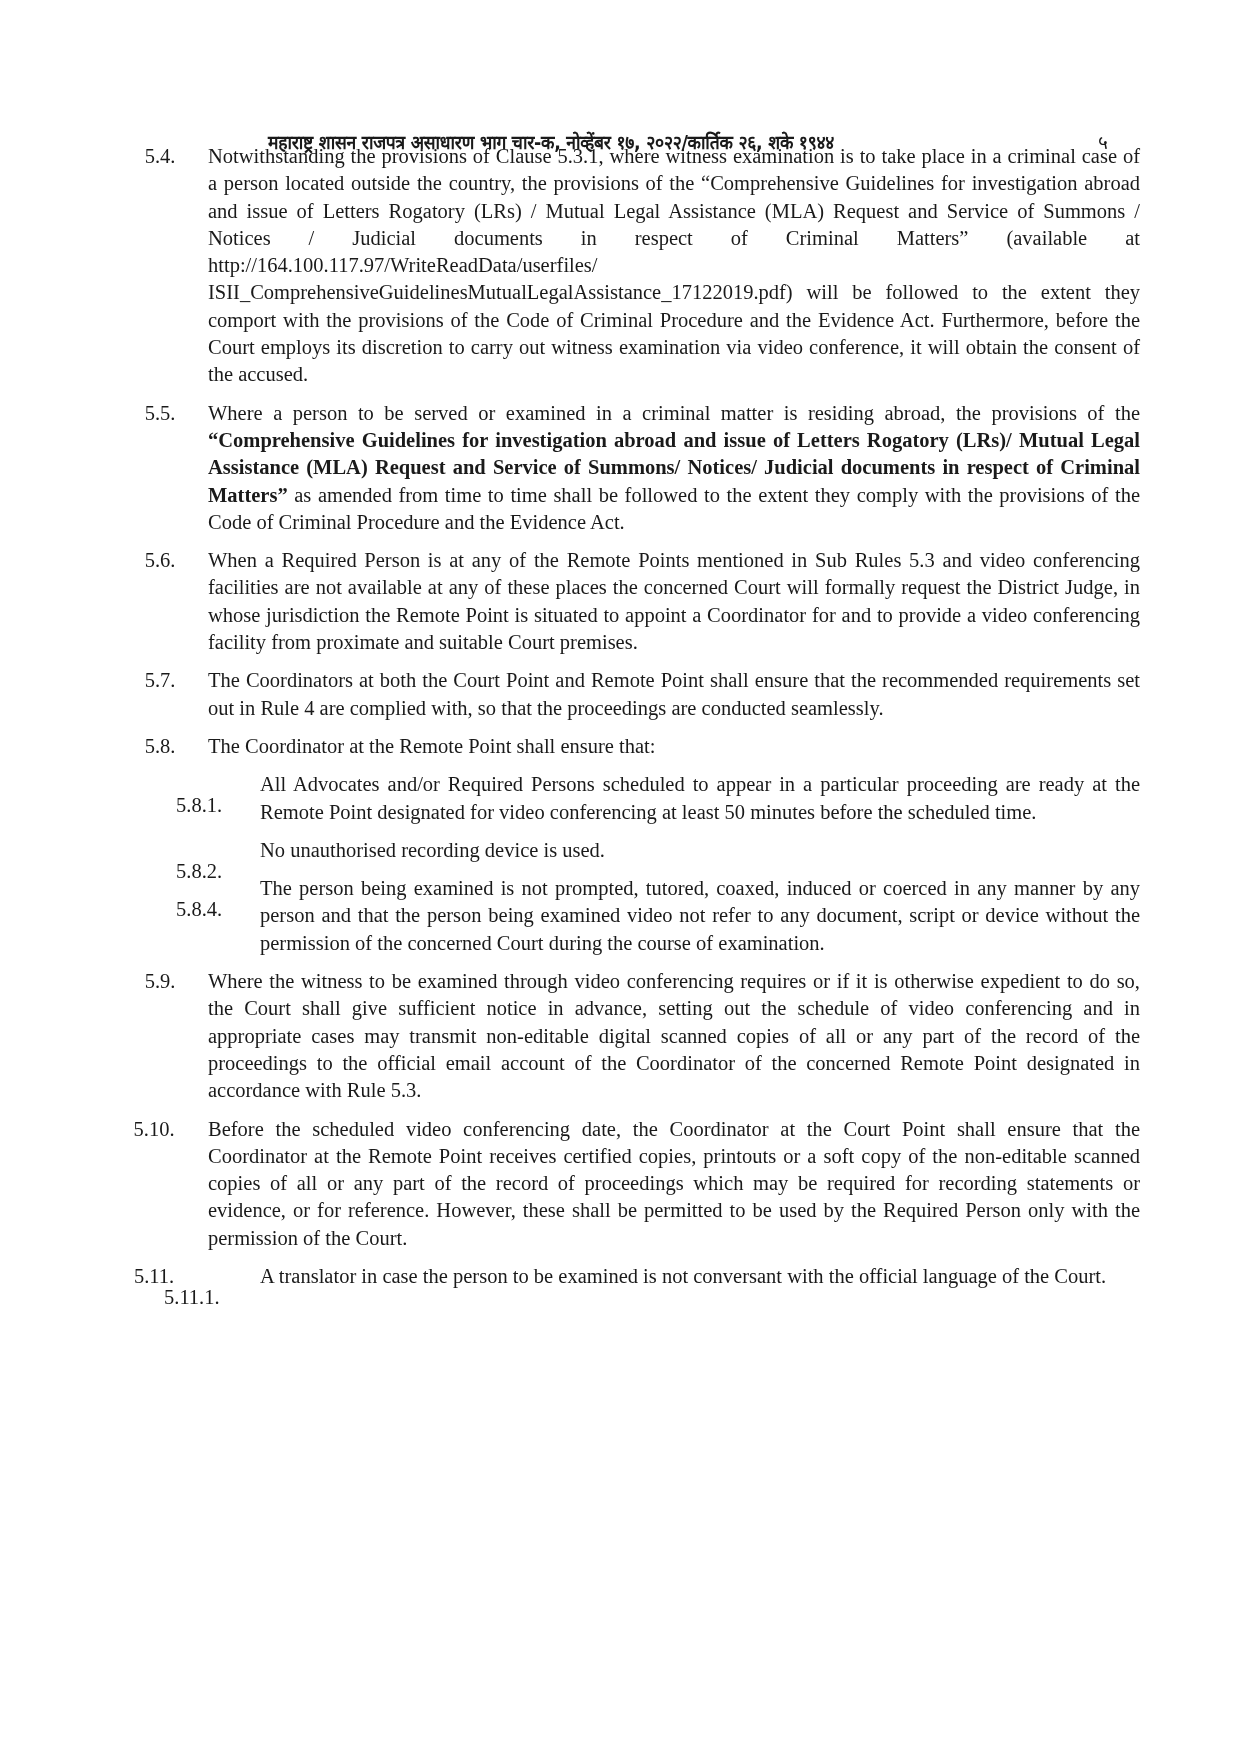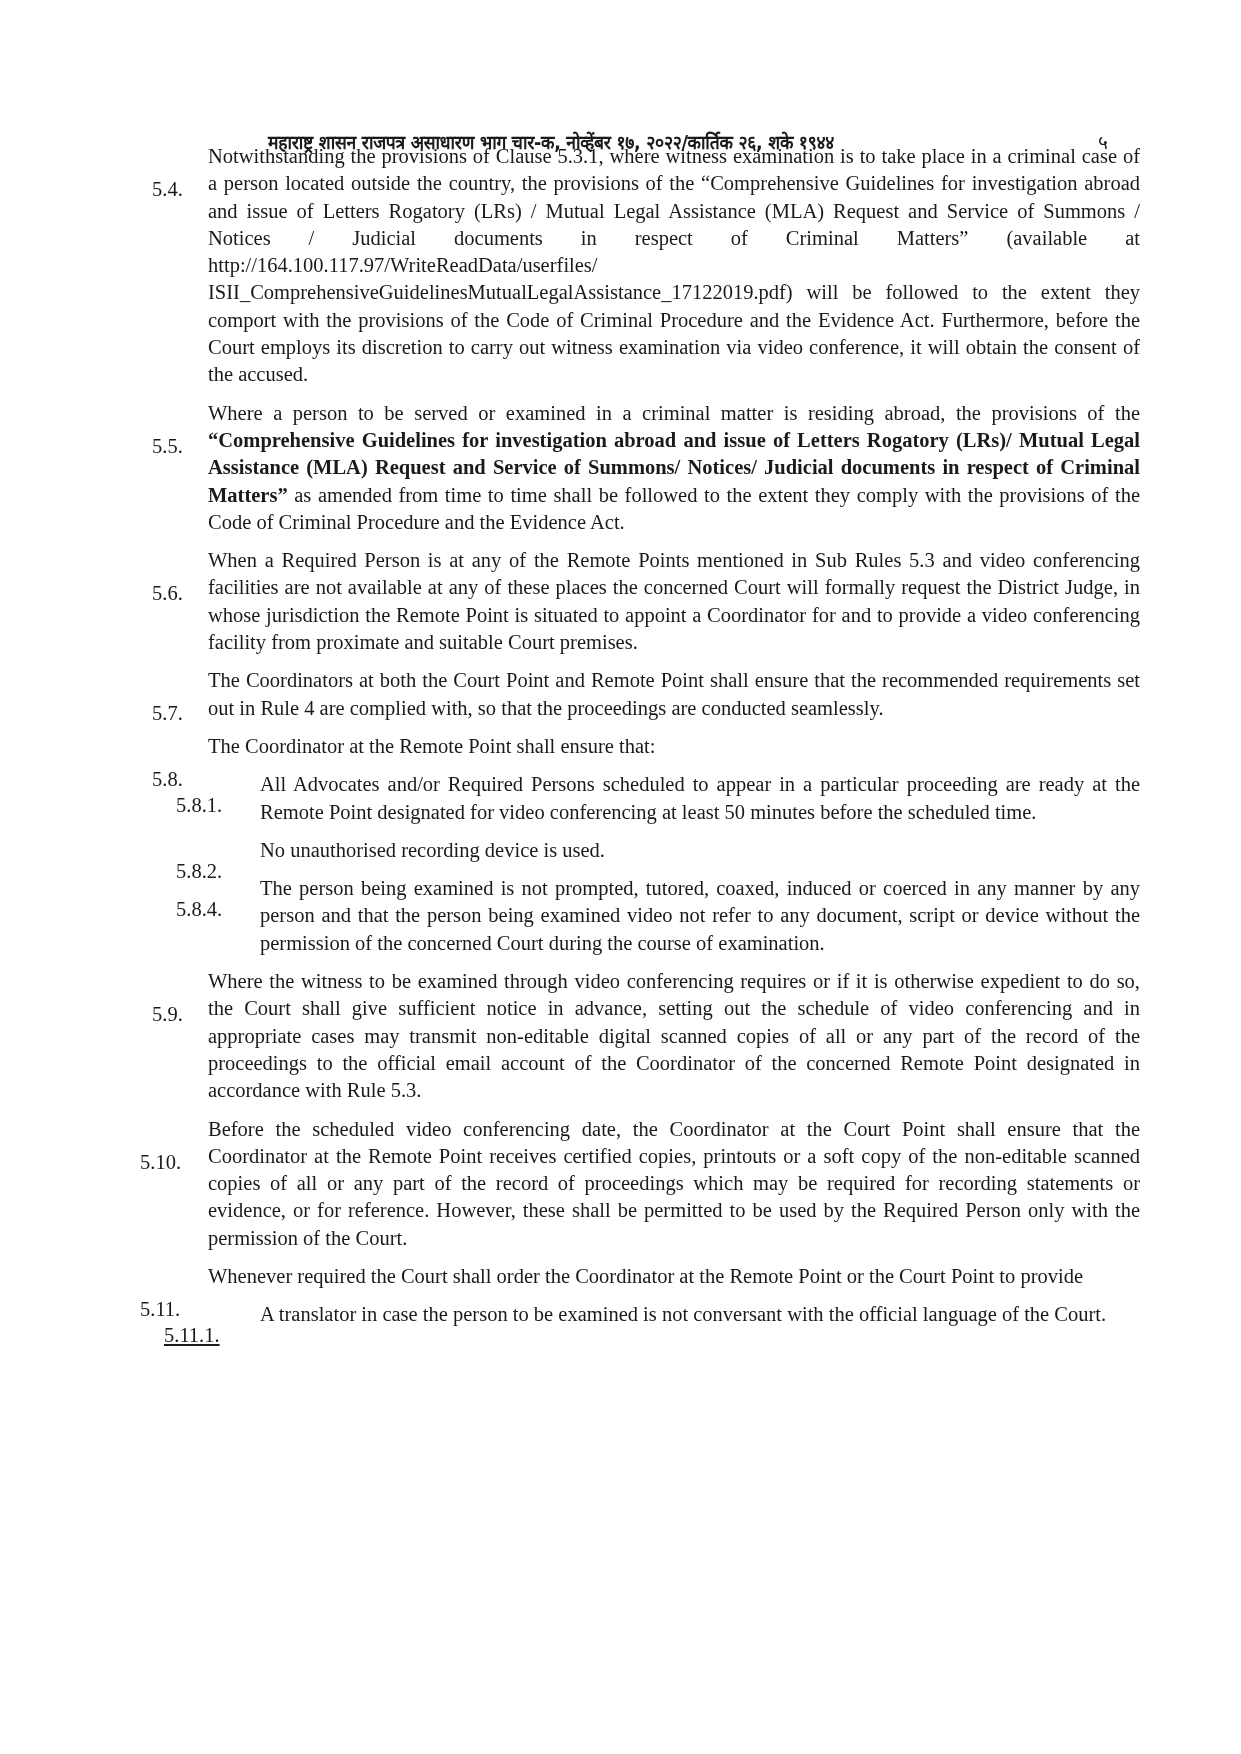--- a/index.html
+++ b/index.html
@@ -4,26 +4,26 @@
 <style>
   html, body { margin: 0; padding: 0; background: #ffffff; }
   body { width: 1241px; height: 1754px; position: relative; overflow: hidden; color: #1a1a1a; }
   .header { position: absolute; top: 94px; left: 0; width: 1241px; height: 30px; margin-top: 35px; }
   .header-title { position: absolute; left: 268px; top: 0; font-family: "DejaVu Sans", sans-serif; font-size: 19px; font-weight: bold; letter-spacing: -0.3px; white-space: nowrap; transform: scaleX(0.92); transform-origin: left top; }
   .page-number { position: absolute; left: 1098px; top: 0; font-family: "DejaVu Sans", sans-serif; font-size: 19px; }
   .content { position: absolute; top: 143px; left: 0; width: 1241px; font-family: "Liberation Serif", serif; font-size: 20.5px; line-height: 27.3px; }
   .clause { position: relative; margin-bottom: 11px; }
   .clause .num { position: absolute; text-align: right; white-space: nowrap; }
   .clause .text { text-align: justify; text-justify: inter-word; }
-  .lvl1 .num { left: 128px; width: 78px; text-align: left; padding-left: 24px; box-sizing: border-box; margin-top: 33px; }
+  .lvl1 .num { left: 109px; width: 78px; text-align: center; padding-left: 24px; box-sizing: border-box; }
   .lvl1 .text { margin-left: 208px; width: 932px; }
   .lvl1.wide .num { padding-left: 12px; }
   .lvl2 .num { left: 176px; width: 80px; text-align: left; margin-top: 21px; }
   .lvl2 .text { margin-left: 260px; width: 880px; }
-  .lvl2.wide .num { left: 164px; text-decoration: underline; }
+  .lvl2.wide .num { left: 164px; }
   .lvl2.wide .text { margin-left: 260px; }
   b { font-weight: bold; }
 </style>
 </head>
 <body>
 
 <div class="header">
   <div class="header-title">महाराष्ट्र शासन राजपत्र असाधारण भाग चार-क, नोव्हेंबर १७, २०२२/कार्तिक २६, शके १९४४</div>
   <div class="page-number">५</div>
 </div>
@@ -76,21 +76,20 @@
     <div class="text">Where the witness to be examined through video conferencing requires or if it is otherwise expedient to do so, the Court shall give sufficient notice in advance, setting out the schedule of video conferencing and in appropriate cases may transmit non-editable digital scanned copies of all or any part of the record of the proceedings to the official email account of the Coordinator of the concerned Remote Point designated in accordance with Rule 5.3.</div>
   </div>
 
   <div class="clause lvl1 wide">
     <span class="num">5.10.</span>
     <div class="text">Before the scheduled video conferencing date, the Coordinator at the Court Point shall ensure that the Coordinator at the Remote Point receives certified copies, printouts or a soft copy of the non-editable scanned copies of all or any part of the record of proceedings which may be required for recording statements or evidence, or for reference. However, these shall be permitted to be used by the Required Person only with the permission of the Court.</div>
   </div>
 
   <div class="clause lvl1 wide">
     <span class="num">5.11.</span>
-    <div class="text">Whenever required the Court shall order the Coordinator at the Remote Point or the Court Point to provide</div>
   </div>
 
   <div class="clause lvl2 wide">
     <span class="num">5.11.1.</span>
     <div class="text">A translator in case the person to be examined is not conversant with the official language of the Court.</div>
   </div>
 
 </div>
 
 </body></html>

